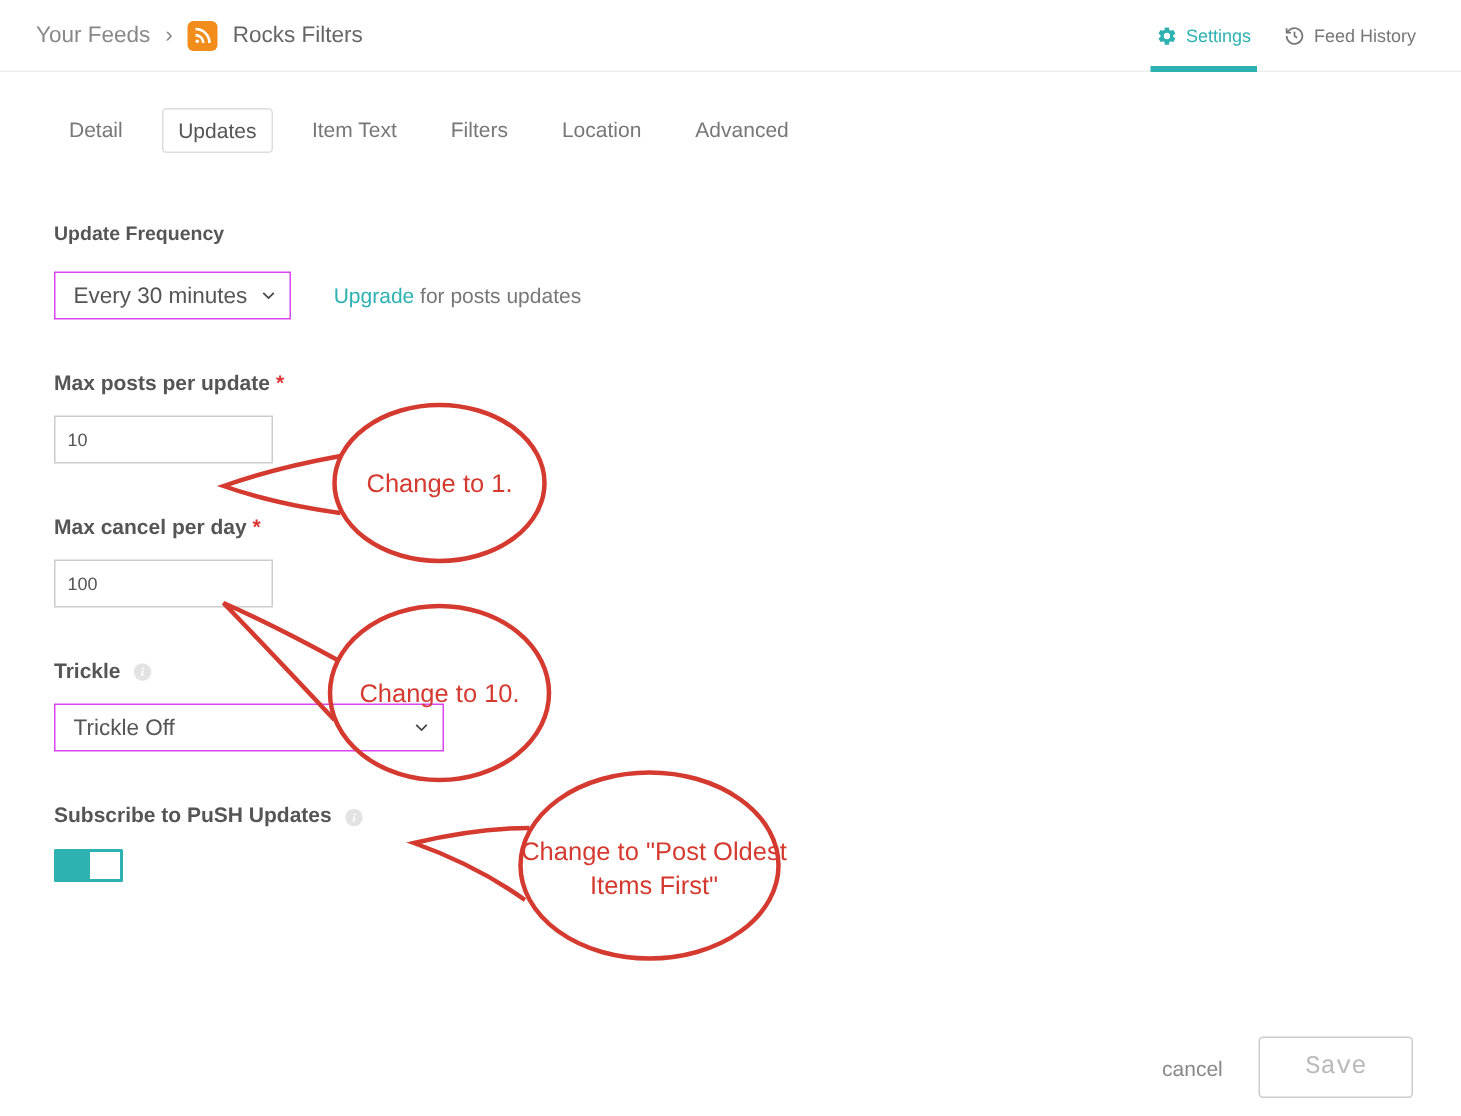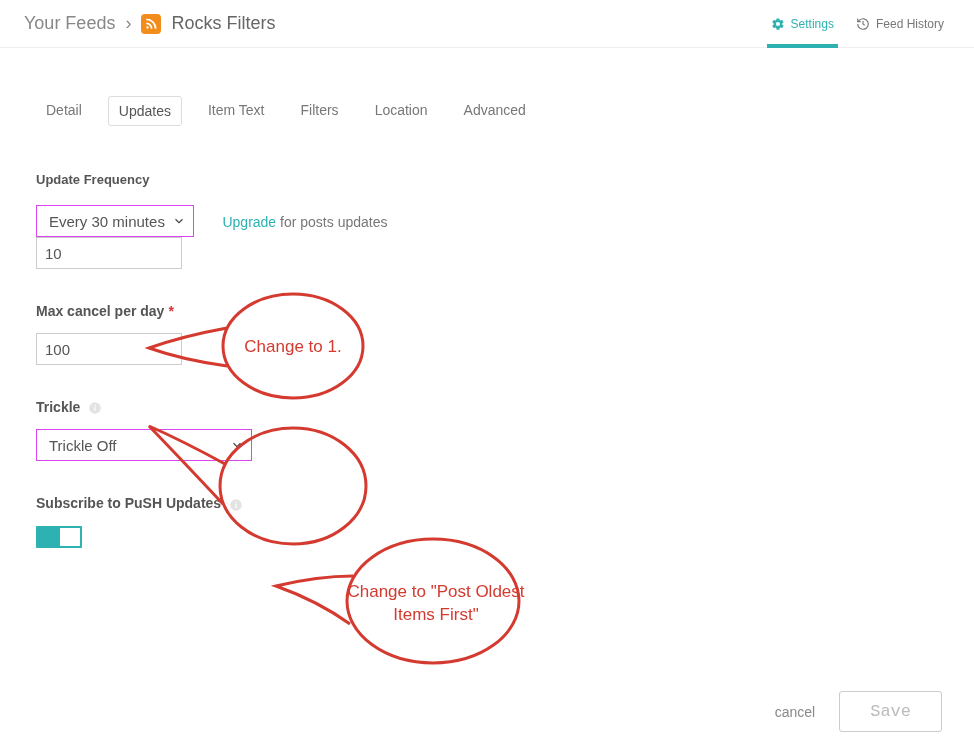--- a/index.html
+++ b/index.html
@@ -20,21 +20,21 @@
     justify-content: space-between;
     padding: 13px 30px 13px 24px;
     border-bottom: 1px solid #eee;
     height: 48px;
   }
   .breadcrumb {
     display: flex;
     align-items: center;
     gap: 10px;
     color: #888;
-    font-size: 18px;
+    font-size: 15px;
   }
   .breadcrumb a { color: #888; text-decoration: none; }
   .rss-icon {
     width: 20px; height: 20px;
     background: #f28c1a;
     border-radius: 4px;
     display: flex; align-items: center; justify-content: center;
   }
   .rss-icon svg { width: 14px; height: 14px; }
   .header-actions { display: flex; align-items: center; gap: 22px; font-size: 12px; color: #777; }
@@ -56,21 +56,20 @@
     display: flex;
     gap: 16px;
     padding: 24px 36px 10px 36px;
     font-size: 14px;
   }
   .tab {
     padding: 6px 10px;
     color: #777;
     cursor: pointer;
     border-radius: 3px;
-    margin-top: 24px;
   }
   .tab.active {
     border: 1px solid #ddd;
     color: #555;
   }
 
   
   .content { padding: 12px 36px 0 36px; position: relative; }
   .section-title { font-size: 13px; font-weight: 600; color: #555; margin: 24px 0 18px 0; }
   .field-label { font-size: 14px; font-weight: 600; color: #555; margin: 34px 0 14px 0; }
@@ -95,42 +94,42 @@
     border: none;
     background: transparent;
     padding: 6px 28px 6px 12px;
     font-size: 15px;
     color: #555;
     height: 30px;
     outline: none;
   }
   .select-wrap.freq { width: 158px; }
   .select-wrap.freq select { width: 158px; }
-  .select-wrap.trickle { width: 216px; }
+  .select-wrap.trickle { width: 260px; }
   .select-wrap.trickle select { width: 272px; }
   .select-caret {
     position: absolute;
     right: 4px;
     top: 4px;
     width: 20px;
     height: 22px;
     pointer-events: none;
     display: flex;
     align-items: center;
     justify-content: center;
   }
 
   .upgrade-note { display: inline-block; margin-left: 24px; font-size: 14px; color: #777; vertical-align: middle; }
   .upgrade-note a { color: #2db1b1; text-decoration: none; }
 
   .num-input {
     border: 1px solid #ccc;
     padding: 2px 8px;
     width: 146px;
-    font-size: 15px;
+    font-size: 12px;
     color: #555;
     height: 32px;
   }
 
   
   .toggle {
     width: 46px;
     height: 22px;
     border: 2px solid #2db1b1;
     border-radius: 1px;
@@ -241,20 +240,23 @@
         <svg width="14" height="14" viewBox="0 0 24 24" fill="none" stroke="#444" stroke-width="2">
             <polyline points="6 9 12 15 18 9"></polyline>
           </svg>
       </span>
     </span>
     <span class="upgrade-note">
       <a href="#">Upgrade</a><span> for posts updates</span>
     </span>
   </div>
 
+  <div class="field-label">
+    <span>Max posts per update</span><span class="req">*</span>
+  </div>
   <input class="num-input" type="text" value="10" style="">
 
   <div class="field-label">
     <span>Max cancel per day</span><span class="req">*</span>
   </div>
   <input class="num-input" type="text" value="100" style="">
 
   <div class="field-label">
     <span>Trickle</span>
     <span class="info-icon">
@@ -296,20 +298,21 @@
     </svg>
     <div class="text" style="left:60px; top:60px;">Change to 1.</div>
   </div>
 
   
   <div class="callout" style="left:143px; top:270px; width:230px; height:150px;">
     <svg width="230" height="150">
       <ellipse cx="150" cy="80" rx="73" ry="58" fill="none" stroke="#d43a2f" stroke-width="3"></ellipse>
       <path d="M 82 58 Q 40 35 6 20 Q 35 50 80 98" fill="none" stroke="#d43a2f" stroke-width="3"></path>
     </svg>
+    <div class="text" style="left:60px; top:70px;">Change to 10.</div>
   </div>
 
   
   <div class="callout" style="left:268px; top:390px; width:260px; height:160px;">
     <svg width="260" height="160">
       <ellipse cx="165" cy="75" rx="86" ry="62" fill="none" stroke="#d43a2f" stroke-width="3"></ellipse>
       <path d="M 85 50 Q 50 50 8 60 Q 50 75 82 98" fill="none" stroke="#d43a2f" stroke-width="3"></path>
     </svg>
     <div class="text" style="left:78px; top:55px; width:180px;">Change to "Post Oldest Items First"</div>
   </div>

